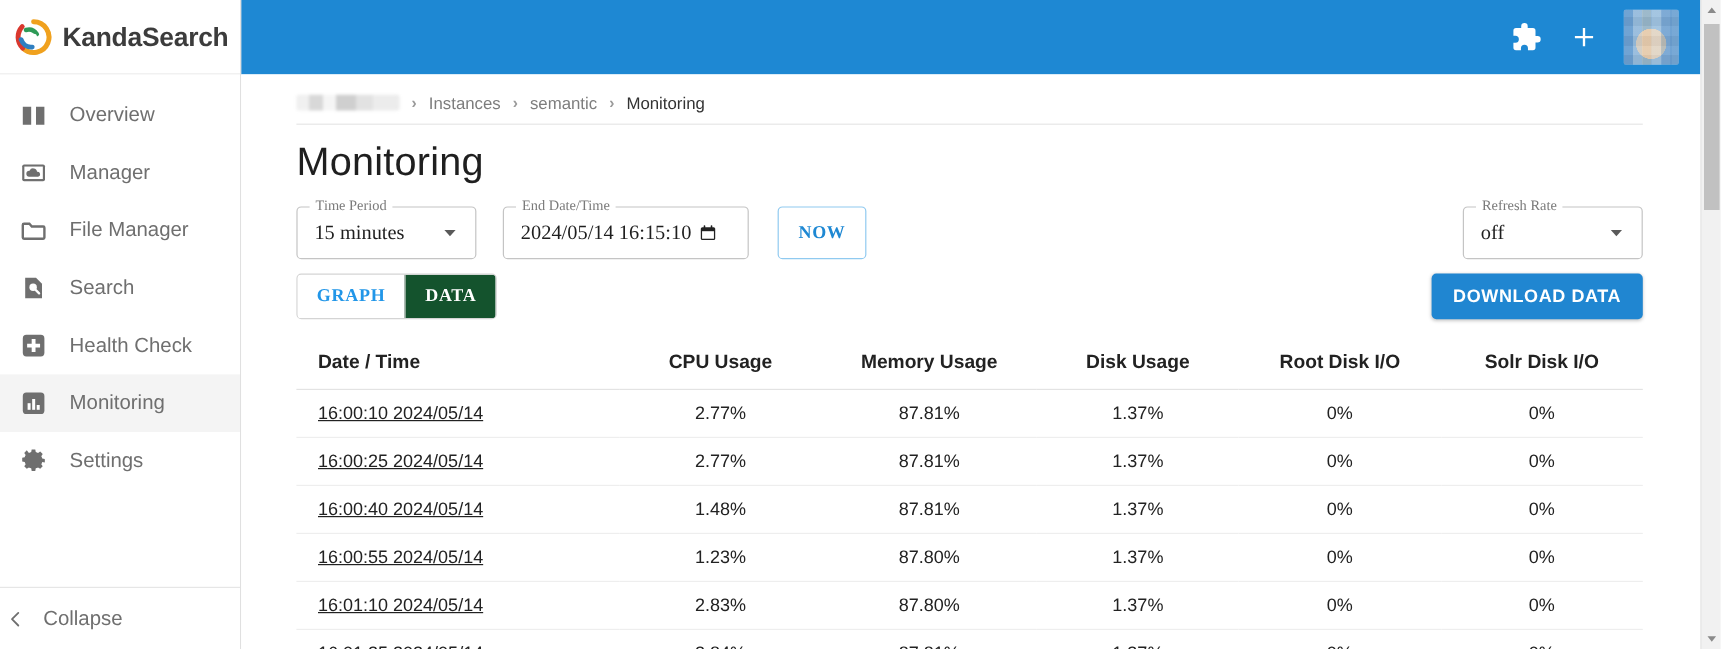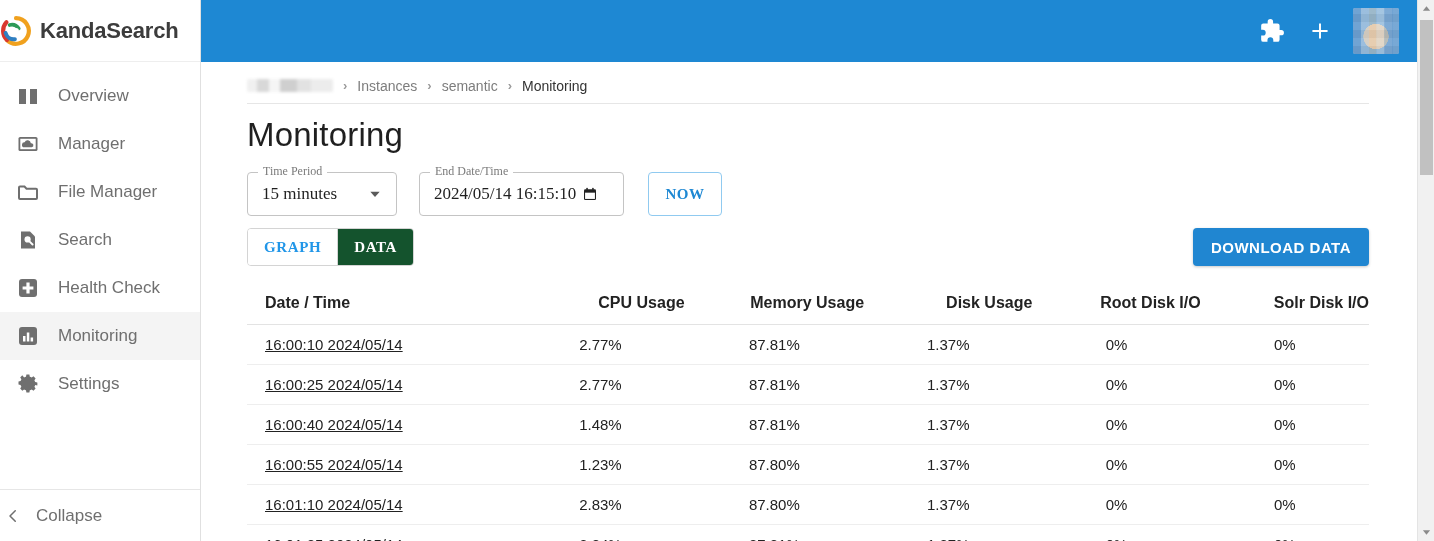--- a/index.html
+++ b/index.html
@@ -64,20 +64,21 @@
   .sidebar {
     position: absolute;
     left: 0; top: 0;
     width: 201px; height: 541px;
     background: #ffffff;
     border-right: 1px solid #e0e0e0;
   }
   .brand {
     height: 62px;
     display: flex; align-items: center;
+    padding-left: 12px;
     border-bottom: 1px solid #eeeeee;
     cursor: pointer;
   }
   .brand-logo {
     width: 32px; height: 32px;
     flex: 0 0 32px;
     margin-right: 8px;
   }
   .brand-name {
     font-size: 22px;
@@ -279,21 +280,21 @@
     width: 100%;
     border-collapse: collapse;
     table-layout: fixed;
   }
   table.data th {
     font-size: 16px;
     font-weight: bold;
     color: #222222;
     padding: 8px 0 12px 0;
     border-bottom: 1px solid #e3e3e3;
-    text-align: right;
+    text-align: center;
   }
   table.data th:first-child { text-align: left; padding-left: 18px; }
   table.data td {
     font-size: 15px;
     color: #222222;
     padding: 11px 0;
     border-bottom: 1px solid #eeeeee;
     text-align: center;
   }
   table.data td:first-child { text-align: left; padding-left: 18px; text-decoration: underline; }
@@ -490,20 +491,31 @@
               <rect x="4.6" y="10" width="14.8" height="9.4" fill="#ffffff"></rect>
               <rect x="6.6" y="2.6" width="2" height="4" rx="0.8"></rect>
               <rect x="15.4" y="2.6" width="2" height="4" rx="0.8"></rect>
             </svg>
           </span>
         </span>
       </div>
 
       <div class="now-btn">NOW</div>
 
+      <div class="mui-field" id="field-refresh">
+        <span class="mui-label">Refresh Rate</span>
+        <span class="mui-value">
+          <span>off</span>
+          <span class="mui-caret">
+            <svg width="14" height="14" viewBox="0 0 24 24" fill="currentColor">
+                <path d="M4 8h16l-8 9z"></path>
+              </svg>
+          </span>
+        </span>
+      </div>
     </div>
 
     <div class="row2">
       <div class="toggle-group">
         <div class="toggle-btn">GRAPH</div>
         <div class="toggle-btn selected">DATA</div>
       </div>
       <button class="download-btn">DOWNLOAD DATA</button>
     </div>
 

